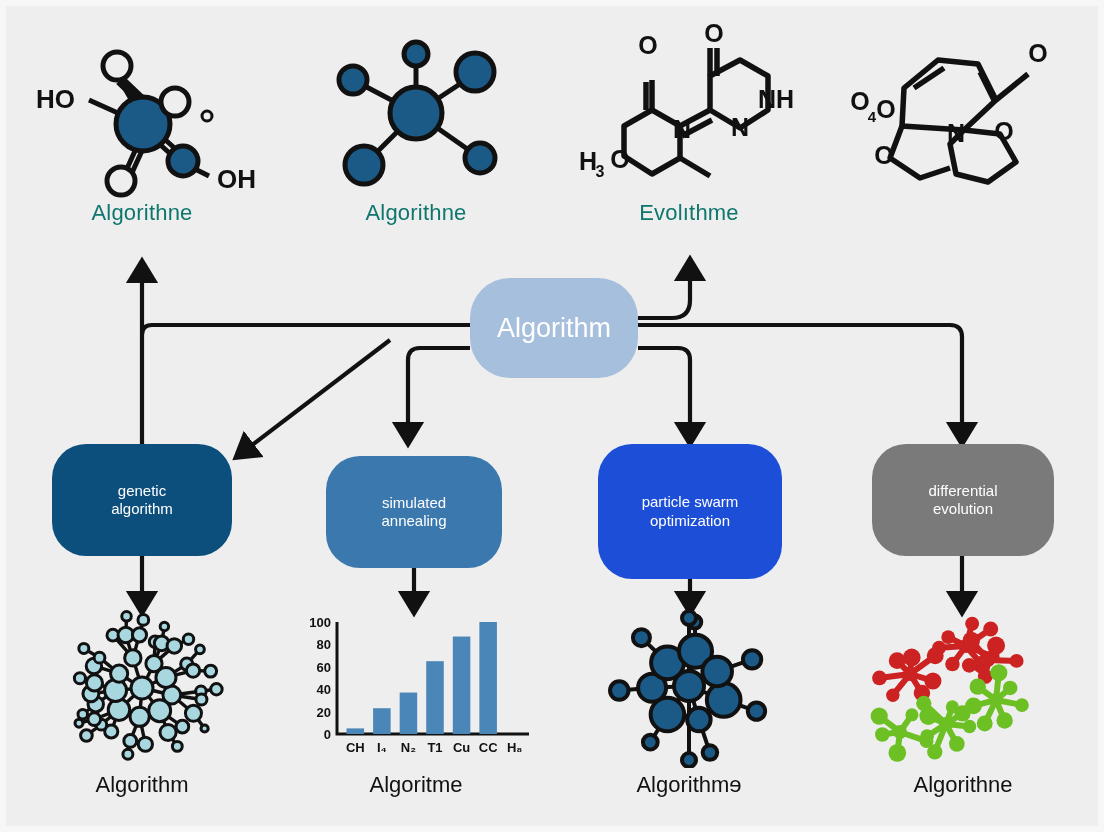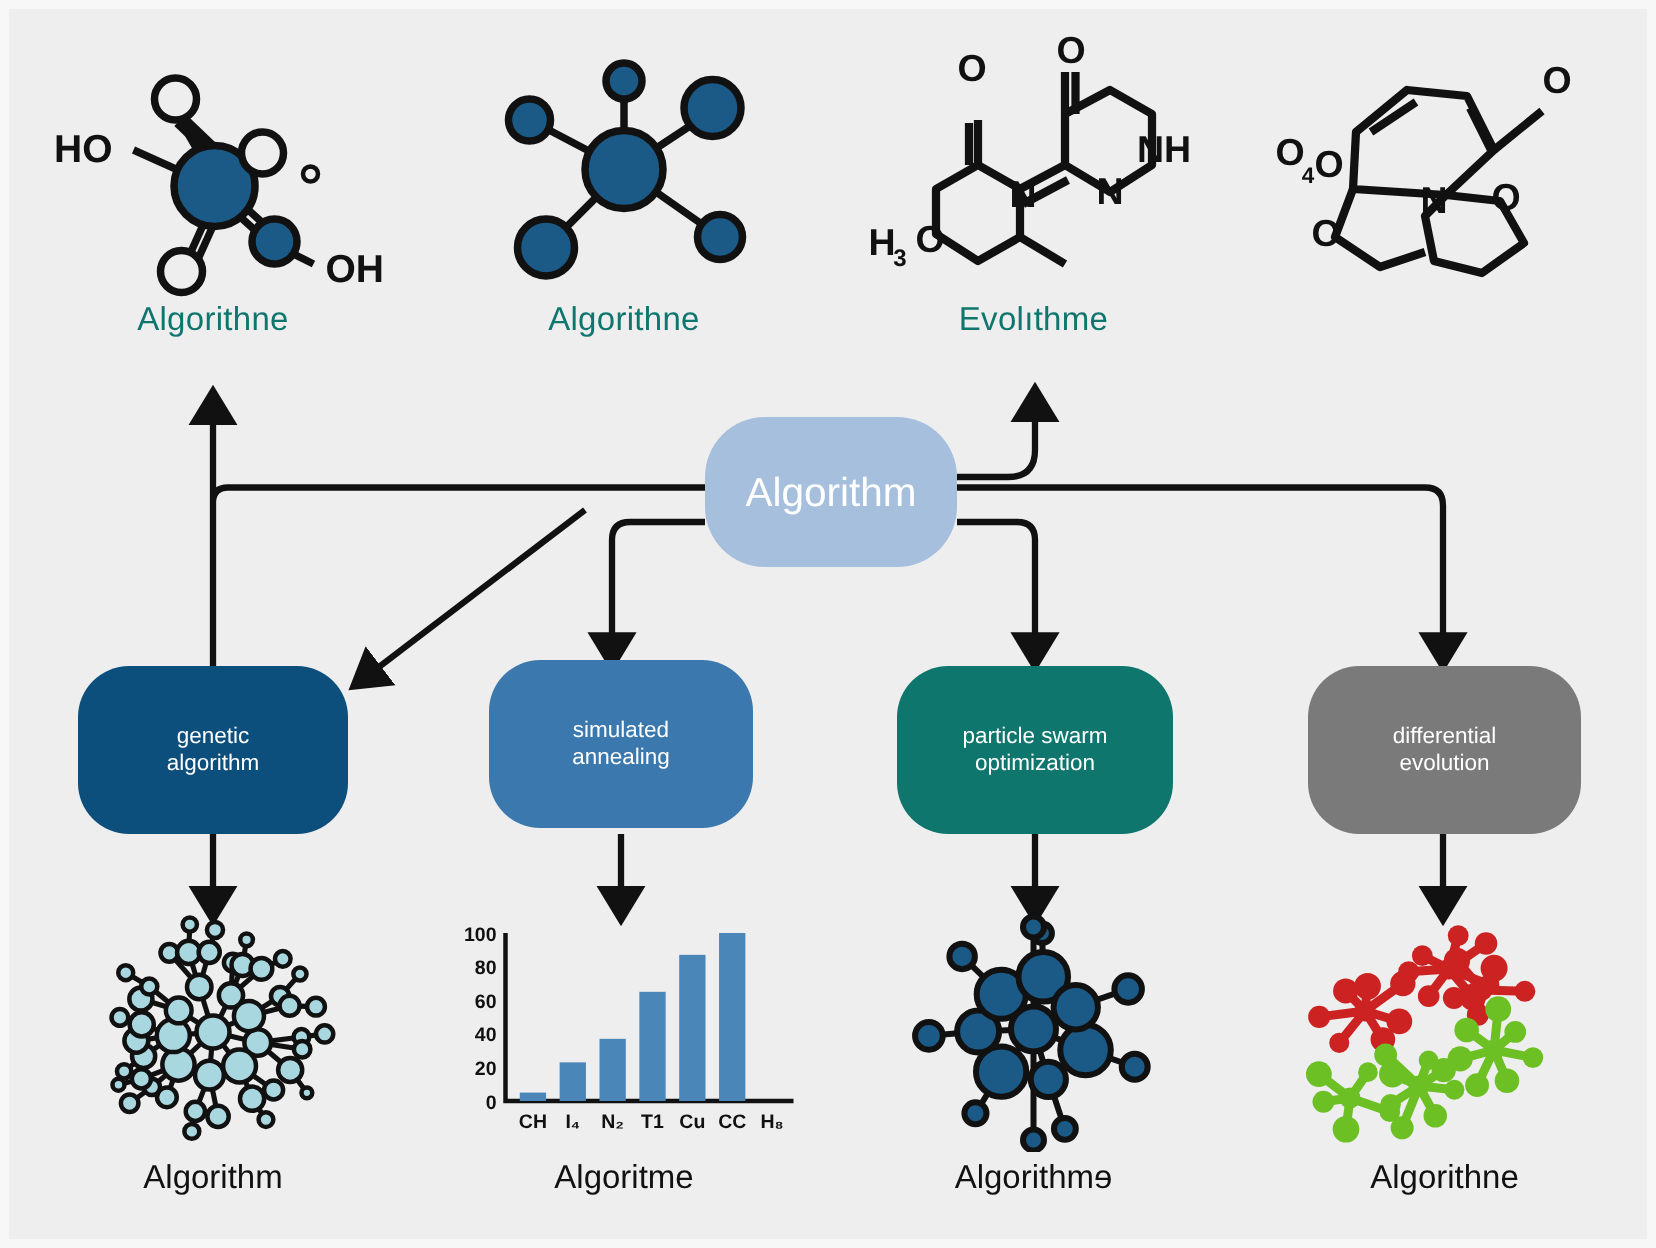--- a/index.html
+++ b/index.html
@@ -239,28 +239,28 @@
     <span class="node-label">Algorithm</span>
   </div>
 
   <div class="node leaf" style="left:52px; top:444px; width:180px; height:112px; background:#0d4f7c;">
     <span>
       <span class="node-label">genetic</span>
       <span class="node-label">algorithm</span>
     </span>
   </div>
 
-  <div class="node leaf" style="left:326px; top:440px; width:176px; height:112px; background:#3b78ad;">
+  <div class="node leaf" style="left:326px; top:456px; width:176px; height:112px; background:#3b78ad;">
     <span>
       <span class="node-label">simulated</span>
       <span class="node-label">annealing</span>
     </span>
   </div>
 
-  <div class="node leaf" style="left:598px; top:444px; width:184px; height:112px; background:#0f766e;text-align:center;">
+  <div class="node leaf" style="left:598px; top:444px; width:184px; height:135px; background:#1d4ed8;text-align:center;">
     <span>
       <span class="node-label">particle swarm</span>
       <span class="node-label">optimization</span>
     </span>
   </div>
 
   <div class="node leaf" style="left:872px; top:444px; width:182px; height:112px; background:#7a7a7a;">
     <span>
       <span class="node-label">differential</span>
       <span class="node-label">evolution</span>

